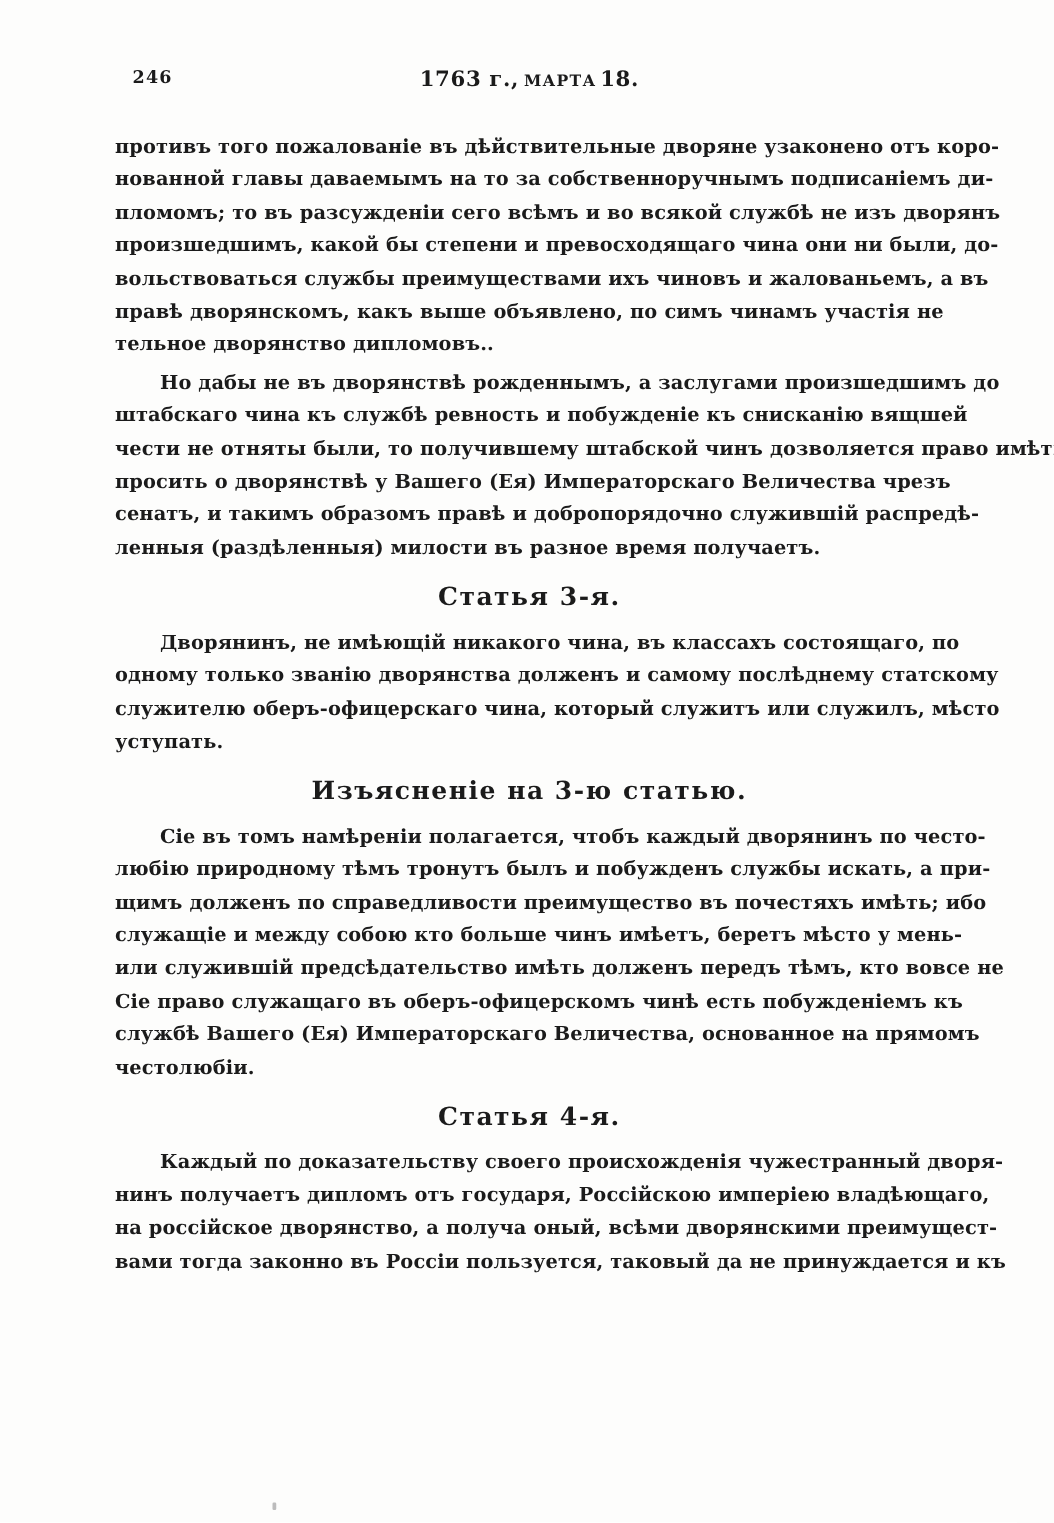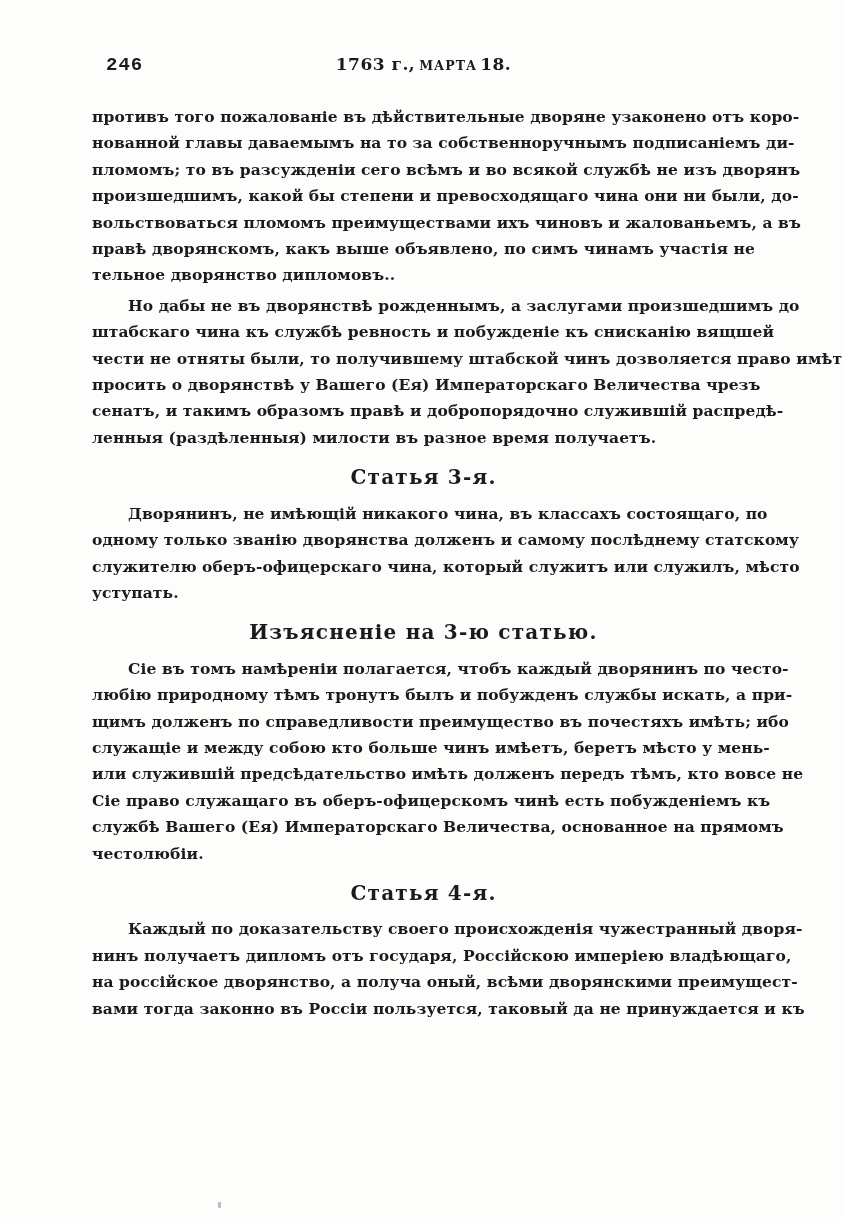--- a/index.html
+++ b/index.html
@@ -21,23 +21,22 @@
   .page-header {
     position: relative;
     height: 22px;
     margin-bottom: 28px;
     font-weight: 700;
   }
   .page-num {
     position: absolute;
     left: 14px;
     top: 0;
-    font-size: 19px;
+    font-size: 14px;
     letter-spacing: 1px;
-    font-family: Liberation Mono, monospace;
   }
   .running-title {
     display: block;
     text-align: center;
     font-size: 17px;
     letter-spacing: 0.5px;
     white-space: nowrap;
   }
   .running-title .smallcaps {
     text-transform: uppercase;
@@ -94,21 +93,21 @@
     <span class="page-num">246</span>
     <span class="running-title"><span>1763 г.,</span><span class="smallcaps">марта</span><span>18.</span></span>
   </header>
 
   <main class="body-text">
       <div class="para">
         <div class="line">противъ того пожалованіе въ дѣйствительные дворяне узаконено отъ коро-</div>
         <div class="line">нованной главы даваемымъ на то за собственноручнымъ подписаніемъ ди-</div>
         <div class="line">пломомъ; то въ разсужденіи сего всѣмъ и во всякой службѣ не изъ дворянъ</div>
         <div class="line">произшедшимъ, какой бы степени и превосходящаго чина они ни были, до-</div>
-        <div class="line">вольствоваться пломомъ преимуществами ихъ чиновъ и жалованьемъ, а въ</div>
+        <div class="line">вольствоваться службы преимуществами ихъ чиновъ и жалованьемъ, а въ</div>
         <div class="line">правѣ дворянскомъ, какъ выше объявлено, по симъ чинамъ участія не</div>
         <div class="line last">тельное дворянство дипломовъ..</div>
       </div>
       <div class="para indent">
         <div class="line">Но дабы не въ дворянствѣ рожденнымъ, а заслугами произшедшимъ до</div>
         <div class="line">штабскаго чина къ службѣ ревность и побужденіе къ снисканію вящшей</div>
         <div class="line">чести не отняты были, то получившему штабской чинъ дозволяется право имѣть</div>
         <div class="line">просить о дворянствѣ у Вашего (Ея) Императорскаго Величества чрезъ</div>
         <div class="line">сенатъ, и такимъ образомъ правѣ и добропорядочно служившій распредѣ-</div>
         <div class="line last">ленныя (раздѣленныя) милости въ разное время получаетъ.</div>

